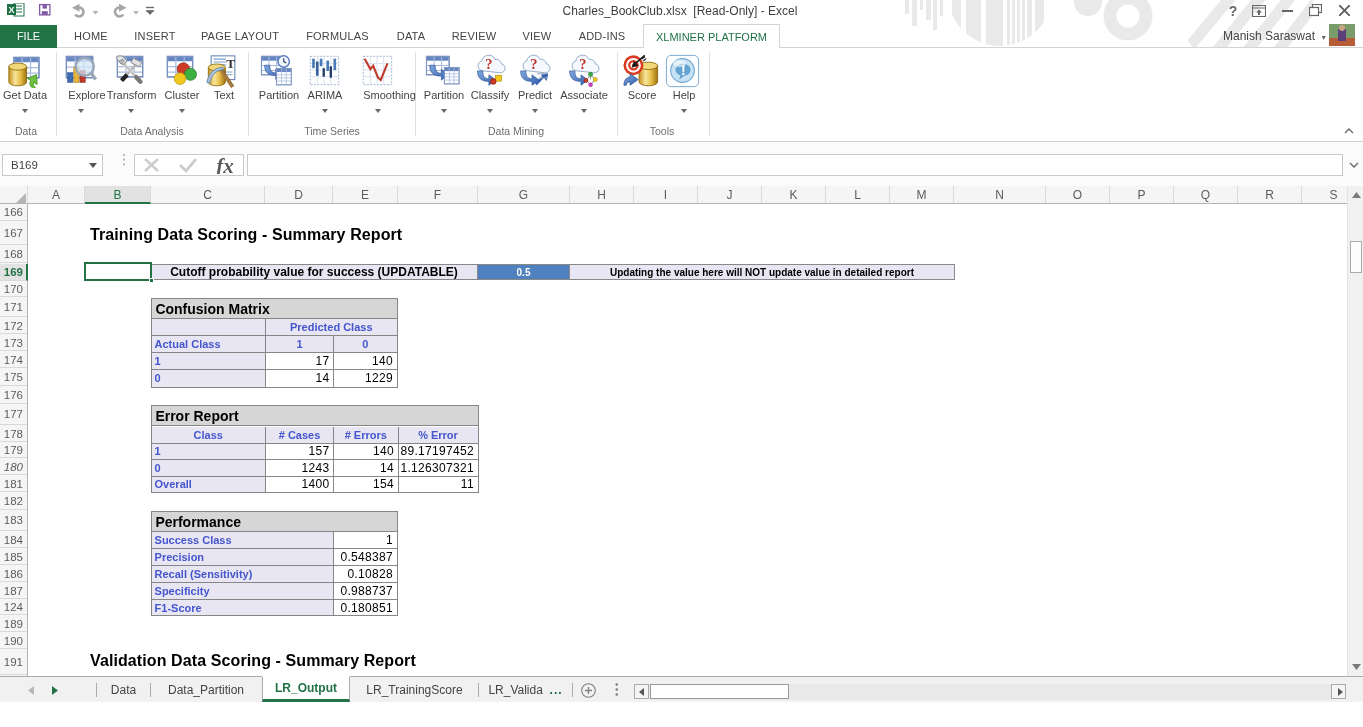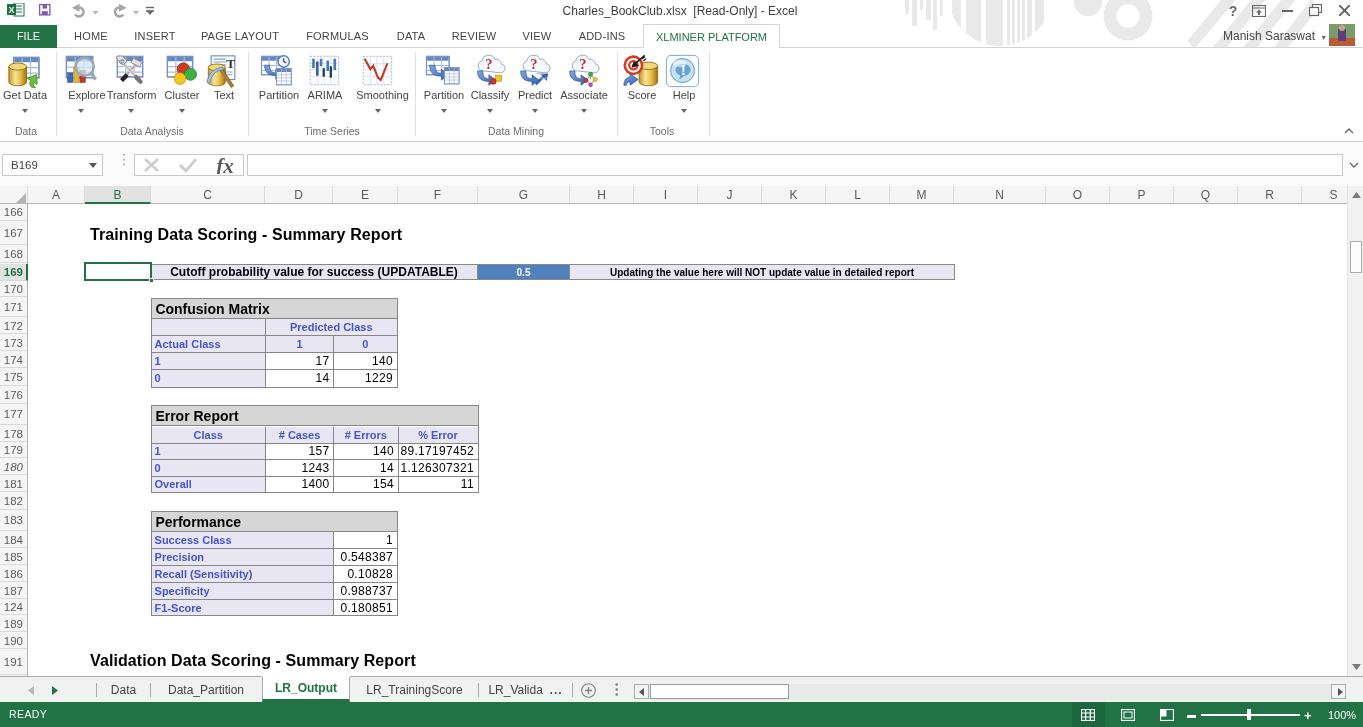--- a/index.html
+++ b/index.html
@@ -375,21 +375,21 @@
 <text x="19.5" y="21.5" text-anchor="middle" font-family="Liberation Sans" font-weight="bold" font-size="15" fill="#fff">!</text>
 <ellipse cx="15.5" cy="9" rx="7" ry="4" fill="#ffffff" opacity="0.55"></ellipse>
       </svg>
   <div class="rlabel" style="left:-20px;width:90px;">Get Data</div>
   <div class="rlabel" style="left:36px;width:102px;">Explore</div>
   <div class="rlabel" style="left:86.5px;width:90px;">Transform</div>
   <div class="rlabel" style="left:137px;width:90px;">Cluster</div>
   <div class="rlabel" style="left:179px;width:90px;">Text</div>
   <div class="rlabel" style="left:234px;width:90px;">Partition</div>
   <div class="rlabel" style="left:280px;width:90px;">ARIMA</div>
-  <div class="rlabel" style="left:333px;width:90px;padding-left:9px;">Smoothing</div>
+  <div class="rlabel" style="left:333px;width:104px;padding-left:9px;">Smoothing</div>
   <div class="rlabel" style="left:399px;width:90px;">Partition</div>
   <div class="rlabel" style="left:445px;width:90px;">Classify</div>
   <div class="rlabel" style="left:490px;width:90px;">Predict</div>
   <div class="rlabel" style="left:539px;width:90px;">Associate</div>
   <div class="rlabel" style="left:597px;width:90px;">Score</div>
   <div class="rlabel" style="left:639px;width:90px;">Help</div>
   <div class="rdrop" style="left:21.5px;"></div>
   <div class="rdrop" style="left:77.5px;"></div>
   <div class="rdrop" style="left:128.0px;"></div>
   <div class="rdrop" style="left:178.5px;"></div>
@@ -570,35 +570,14 @@
         <path d="M5,0 L0,4 L5,8 Z" fill="#555"></path>
       </svg>
   <div class="abs" style="left:649px;top:7px;width:682px;height:16px;background:#e9e9e9;"></div>
   <div class="abs" style="left:650px;top:7px;width:139px;height:15px;background:#fff;border:1px solid #9a9a9a;"></div>
   <div class="abs" style="left:1331px;top:7px;width:15px;height:15px;background:#f5f5f5;border:1px solid #ababab;"></div>
   <svg class="abs" style="left:1337px;top:11px" width="6" height="8" viewBox="0 0 6 8">
         <path d="M1,0 L6,4 L1,8 Z" fill="#555"></path>
       </svg>
 </div>
 
-<div id="statusbar">
-  <div class="abs" style="left:9px;top:6px;font-size:10.5px;letter-spacing:.4px;">READY</div>
-  <div class="abs" style="left:1072px;top:0;width:33px;height:25px;background:#1d663e;"></div>
-  <svg class="abs" style="left:1081px;top:7px" width="14" height="12" viewBox="0 0 14 12">
-    <rect x="0.5" y="0.5" width="13" height="11" fill="none" stroke="#fff" stroke-width="1.2"></rect>
-    <path d="M0,4 L14,4 M0,8 L14,8 M4.6,0 L4.6,12 M9.3,0 L9.3,12" stroke="#fff" stroke-width="1.2"></path>
-  </svg>
-  <svg class="abs" style="left:1121px;top:7px" width="14" height="12" viewBox="0 0 14 12">
-    <rect x="0.5" y="0.5" width="13" height="11" fill="none" stroke="#fff" stroke-width="1.2"></rect>
-    <rect x="3" y="3" width="8" height="6" fill="none" stroke="#fff" stroke-width="1"></rect>
-  </svg>
-  <svg class="abs" style="left:1160px;top:7px" width="14" height="12" viewBox="0 0 14 12">
-    <rect x="0.5" y="0.5" width="13" height="11" fill="none" stroke="#fff" stroke-width="1.2"></rect>
-    <rect x="0.5" y="0.5" width="6" height="7" fill="#fff"></rect>
-  </svg>
-  <div class="abs" style="left:1187px;top:13px;width:9px;height:2.5px;background:#fff;"></div>
-  <div class="abs" style="left:1201px;top:12px;width:99px;height:1.5px;background:#fff;"></div>
-  <div class="abs" style="left:1247px;top:7px;width:4px;height:11px;background:#fff;"></div>
-  <div class="abs" style="left:1304px;top:6px;font-size:13px;font-weight:bold;">+</div>
-  <div class="abs" style="left:1328px;top:7px;font-size:11px;">100%</div>
-</div>
 
 </div>
 
 </body></html>

